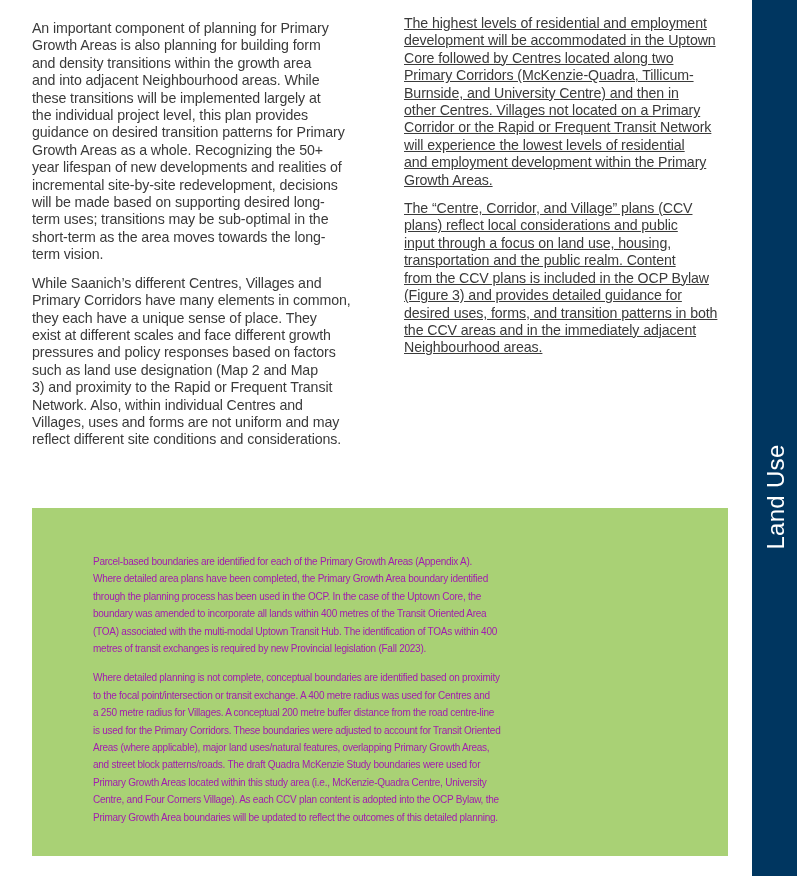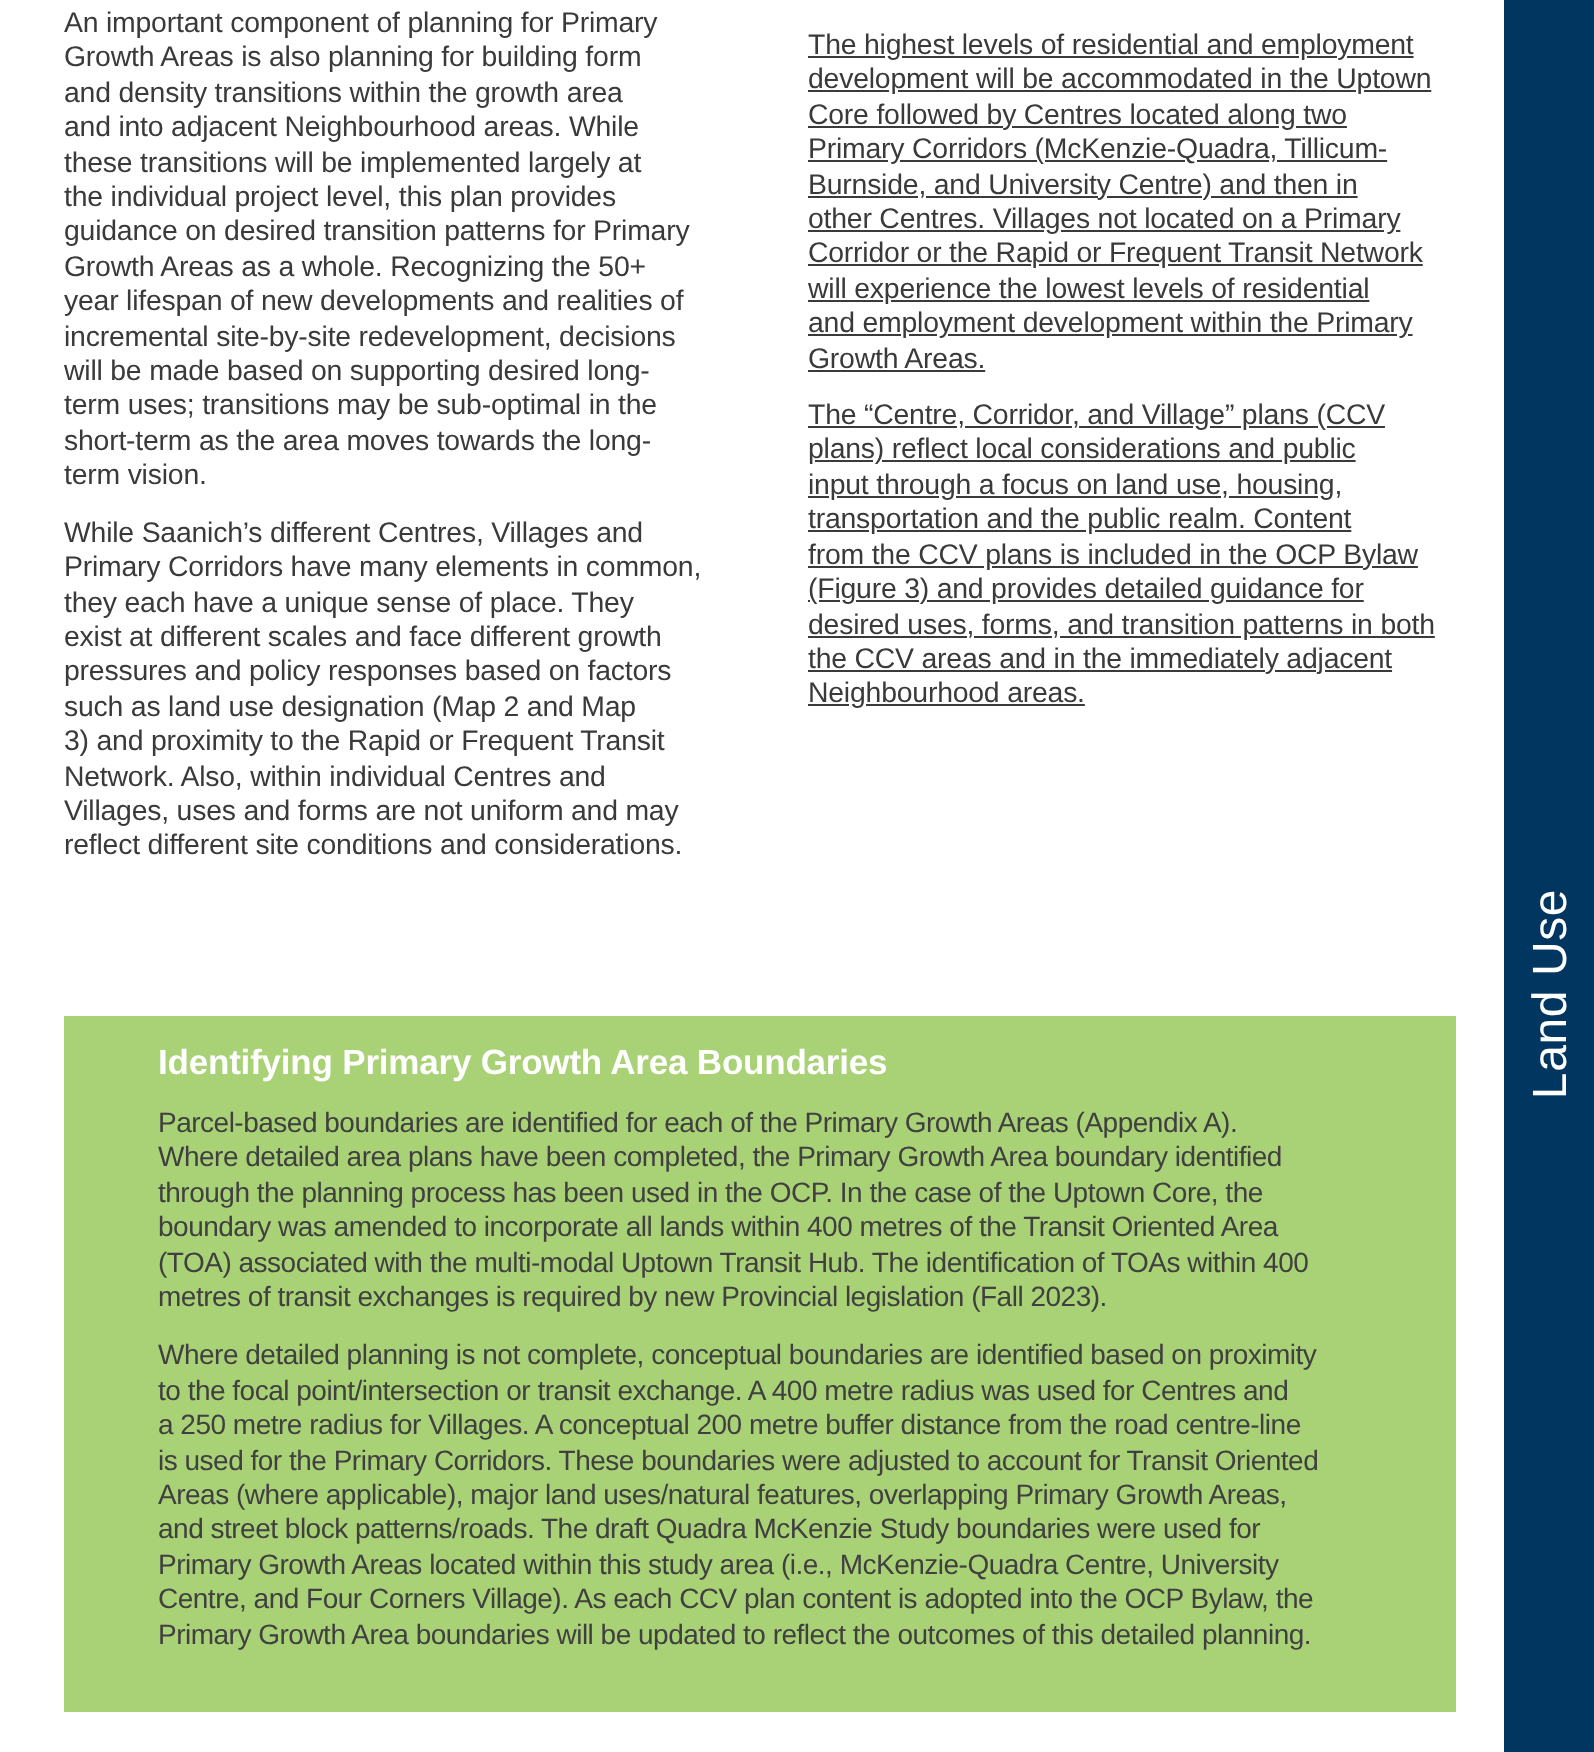--- a/index.html
+++ b/index.html
@@ -20,21 +20,21 @@
       font-size: 14.2px;
       line-height: 17.4px;
       letter-spacing: -0.1px;
     }
     .col p {
       margin: 0 0 11px 0;
       white-space: pre-line;
     }
     #col-left {
       left: 32px;
-      top: 4px;
+      top: 20px;
       width: 340px;
     }
     #col-right {
       left: 404px;
       top: 15px;
       width: 335px;
       text-decoration: underline;
     }
     #sidebar {
       position: absolute;
@@ -68,25 +68,25 @@
       left: 47px;
       top: 13px;
       margin: 0;
       color: #ffffff;
       font-size: 17.5px;
       font-weight: bold;
       letter-spacing: -0.1px;
     }
     #callout-body {
       position: absolute;
-      left: 47px;
+      left: 61px;
       top: 45px;
       width: 640px;
-      color: #404040;
-      font-size: 14px;
+      color: #a21caf;
+      font-size: 10px;
       line-height: 17.4px;
       letter-spacing: -0.25px;
     }
     #callout-body p {
       margin: 0 0 12px 0;
       white-space: pre-line;
     }
   </style>
 </head>
 <body>
@@ -137,21 +137,20 @@
 (Figure 3) and provides detailed guidance for
 desired uses, forms, and transition patterns in both
 the CCV areas and in the immediately adjacent
 Neighbourhood areas.</p>
 </div>
 
 <div id="sidebar"></div>
 <div id="sidebar-label">Land Use</div>
 
 <div id="callout">
-  <h2 id="callout-title">Identifying Primary Growth Area Boundaries</h2>
   <div id="callout-body">
     <p>Parcel-based boundaries are identified for each of the Primary Growth Areas (Appendix A).
 Where detailed area plans have been completed, the Primary Growth Area boundary identified
 through the planning process has been used in the OCP. In the case of the Uptown Core, the
 boundary was amended to incorporate all lands within 400 metres of the Transit Oriented Area
 (TOA) associated with the multi-modal Uptown Transit Hub.  The identification of TOAs within 400
 metres of transit exchanges is required by new Provincial legislation (Fall 2023).</p>
     <p>Where detailed planning is not complete, conceptual boundaries are identified based on proximity
 to the focal point/intersection or transit exchange.  A 400 metre radius was used for Centres and
 a 250 metre radius for Villages.  A conceptual 200 metre buffer distance from the road centre-line

